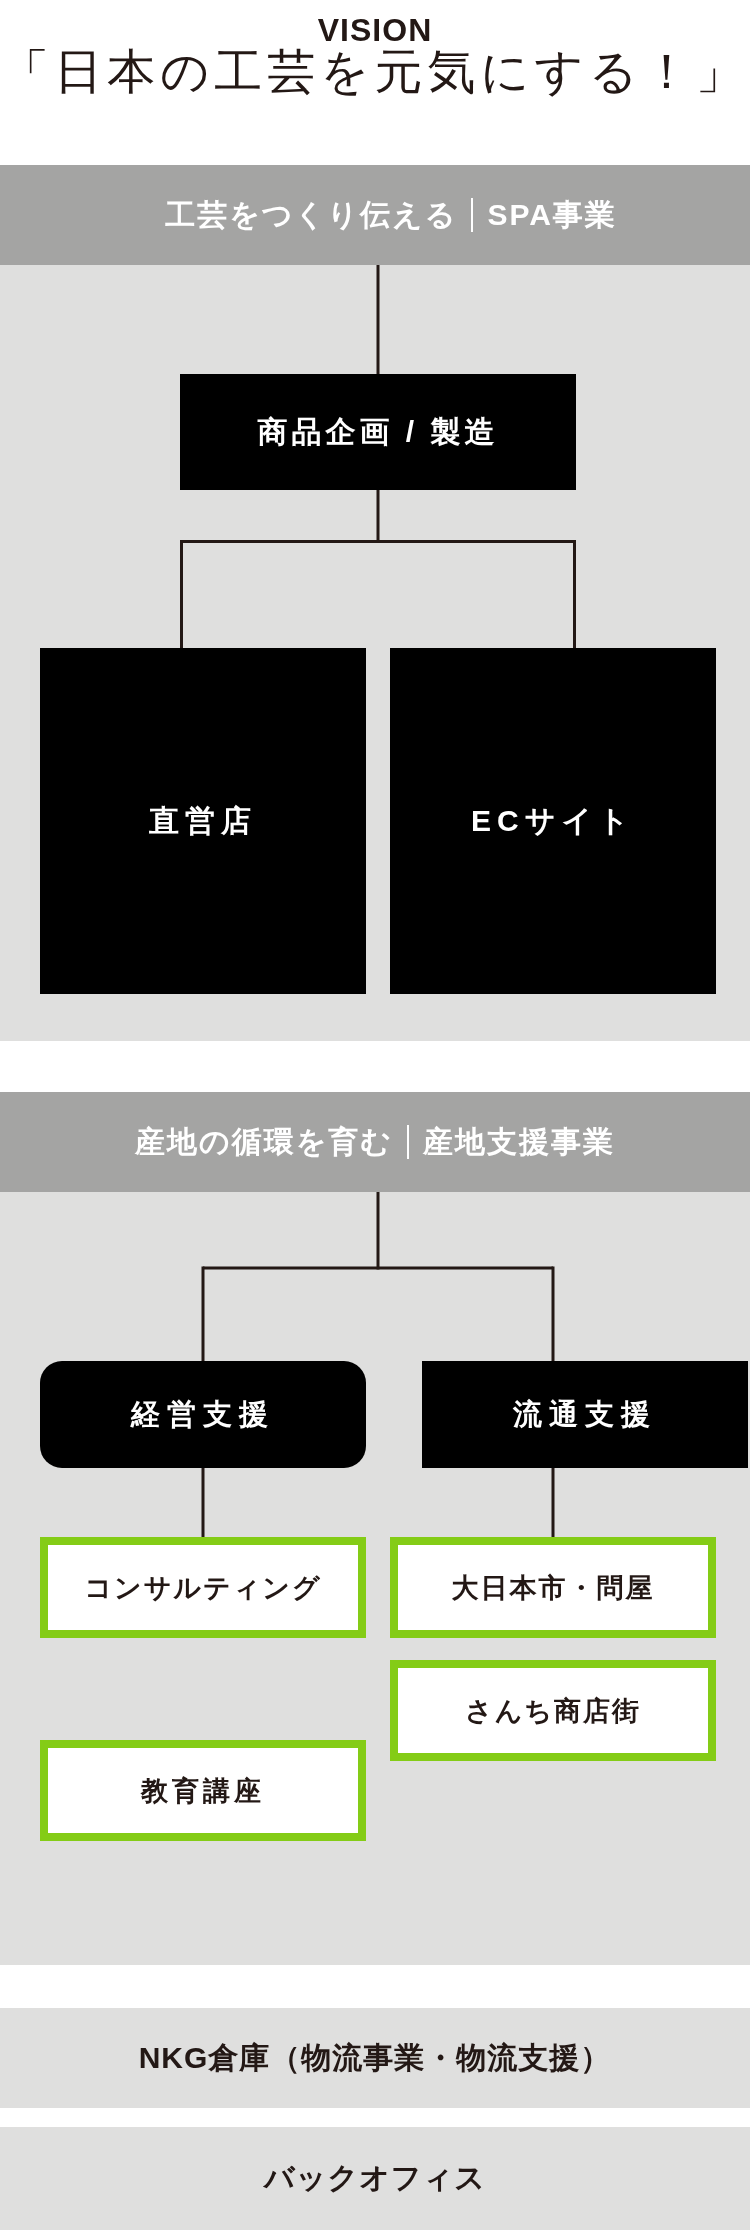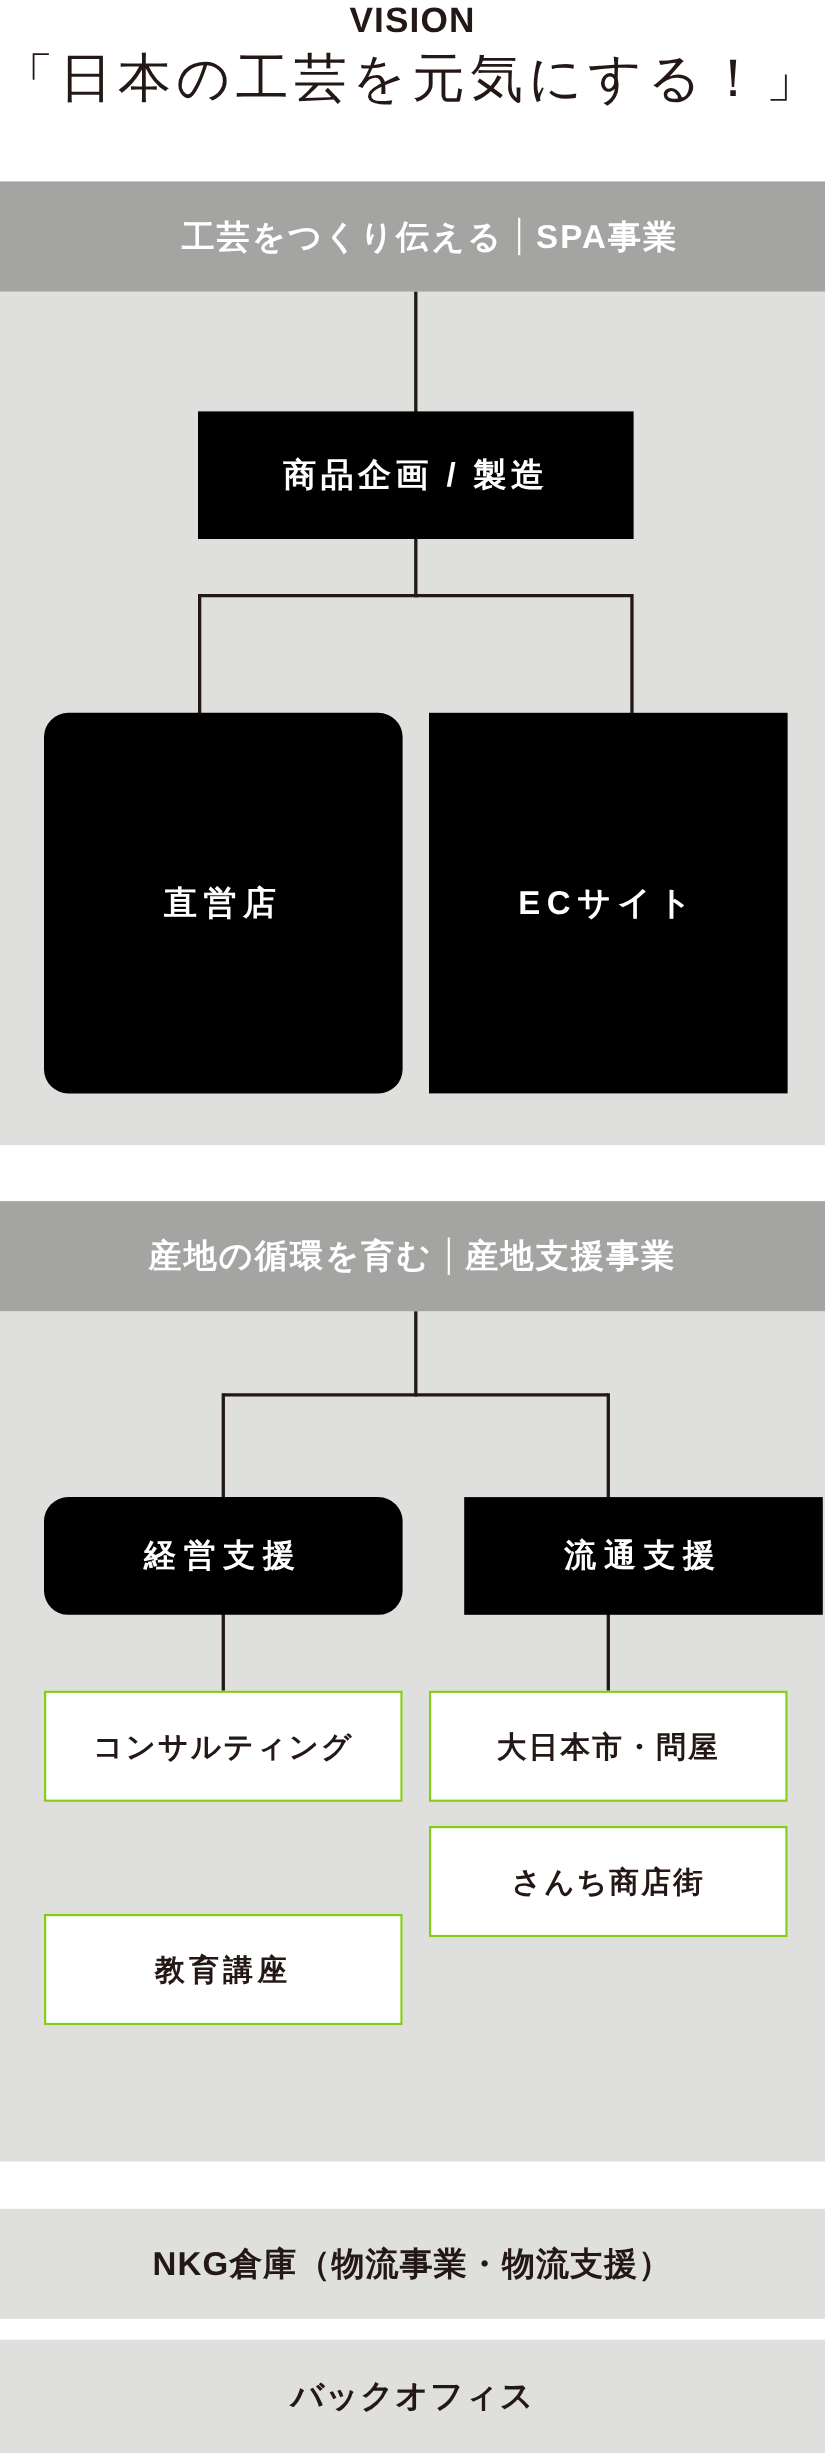--- a/index.html
+++ b/index.html
@@ -15,21 +15,21 @@
   .abs { position: absolute; }
 
   .vision {
     top: 0; left: 0; width: 750px;
     text-align: center;
     font-size: 32px;
     font-weight: bold;
     letter-spacing: 1px;
     color: #231815;
     line-height: 1.0;
-    padding-top: 2px;
+    padding-top: 14px;
   }
   .slogan {
     top: 38px; left: 0; width: 750px;
     text-align: center;
     font-family: "Liberation Serif", "DejaVu Serif", serif;
     font-size: 48px;
     letter-spacing: 5px;
     line-height: 1.4;
     white-space: nowrap;
     color: #231815;
@@ -62,21 +62,21 @@
   .gray-box {
     background: #000000;
     color: #ffffff;
     display: flex; align-items: center; justify-content: center;
     font-weight: bold;
     z-index: 2;
     text-align: center;
   }
   .white-box {
     background: #ffffff;
-    border: 2px solid #84cc16;
+    border: 8px solid #84cc16;
     color: #231815;
     display: flex; align-items: center; justify-content: center;
     font-weight: bold;
     font-size: 27px;
     letter-spacing: 2px;
     z-index: 2;
     box-sizing: border-box;
     text-align: center;
   }
   .footer-bar {
@@ -118,21 +118,21 @@
   </svg>
 
   <div class="abs bar-header" style="top:165px;padding-left:16px;">
     <span>工芸をつくり伝える</span>
     <span class="divider"></span>
     <span>SPA事業</span>
   </div>
 
   <div class="abs gray-box" style="left:180px; top:374px; width:396px; height:116px; font-size:30px; letter-spacing:4px;">商品企画 / 製造</div>
 
-  <div class="abs gray-box" style="left:40px; top:648px; width:326px; height:346px; font-size:30px; letter-spacing:6px;border-radius:22px;">直営店</div>
+  <div class="abs gray-box" style="left:40px; top:648px; width:326px; height:346px; font-size:30px; letter-spacing:6px;">直営店</div>
 
   <div class="abs gray-box" style="left:390px; top:648px; width:326px; height:346px; font-size:30px; letter-spacing:6px;">ECサイト</div>
 
   <div class="abs bar-header" style="top:1092px;">
     <span>産地の循環を育む</span>
     <span class="divider"></span>
     <span>産地支援事業</span>
   </div>
 
   <div class="abs gray-box" style="left:40px; top:1361px; width:326px; height:107px; font-size:29px; letter-spacing:7px;border-radius:22px;">経営支援</div>

